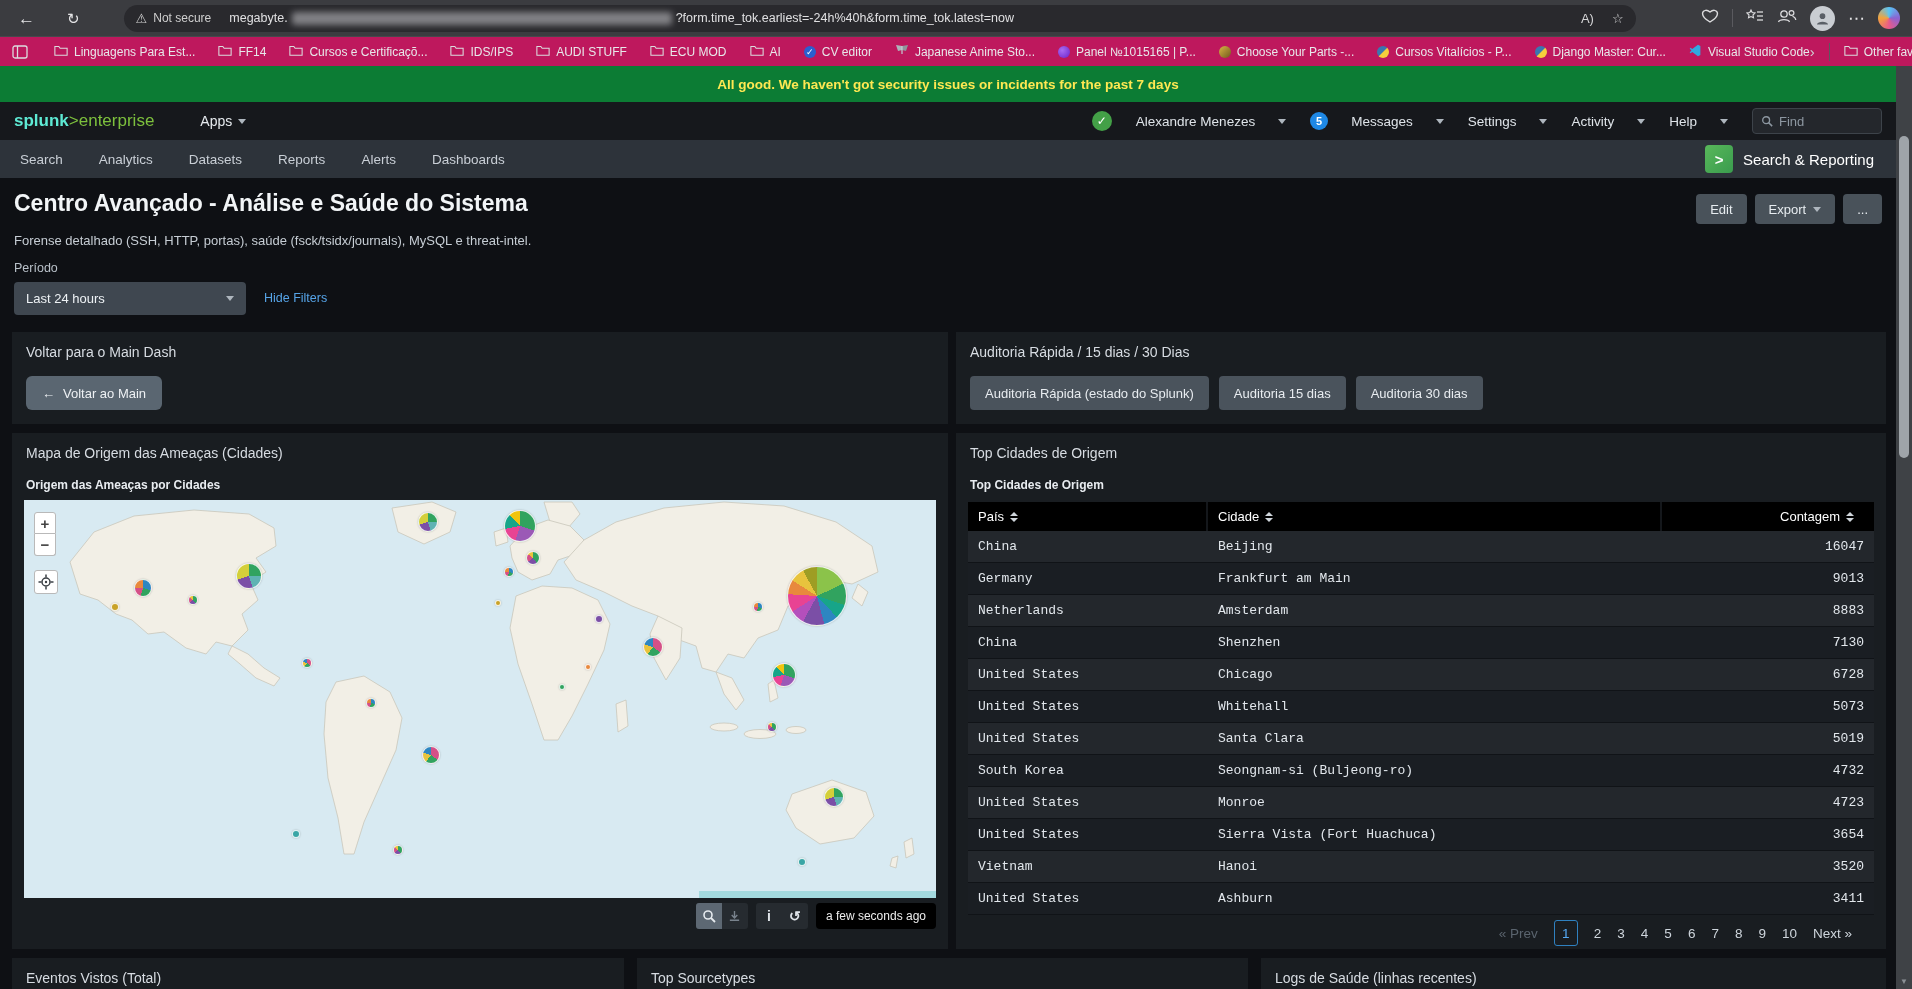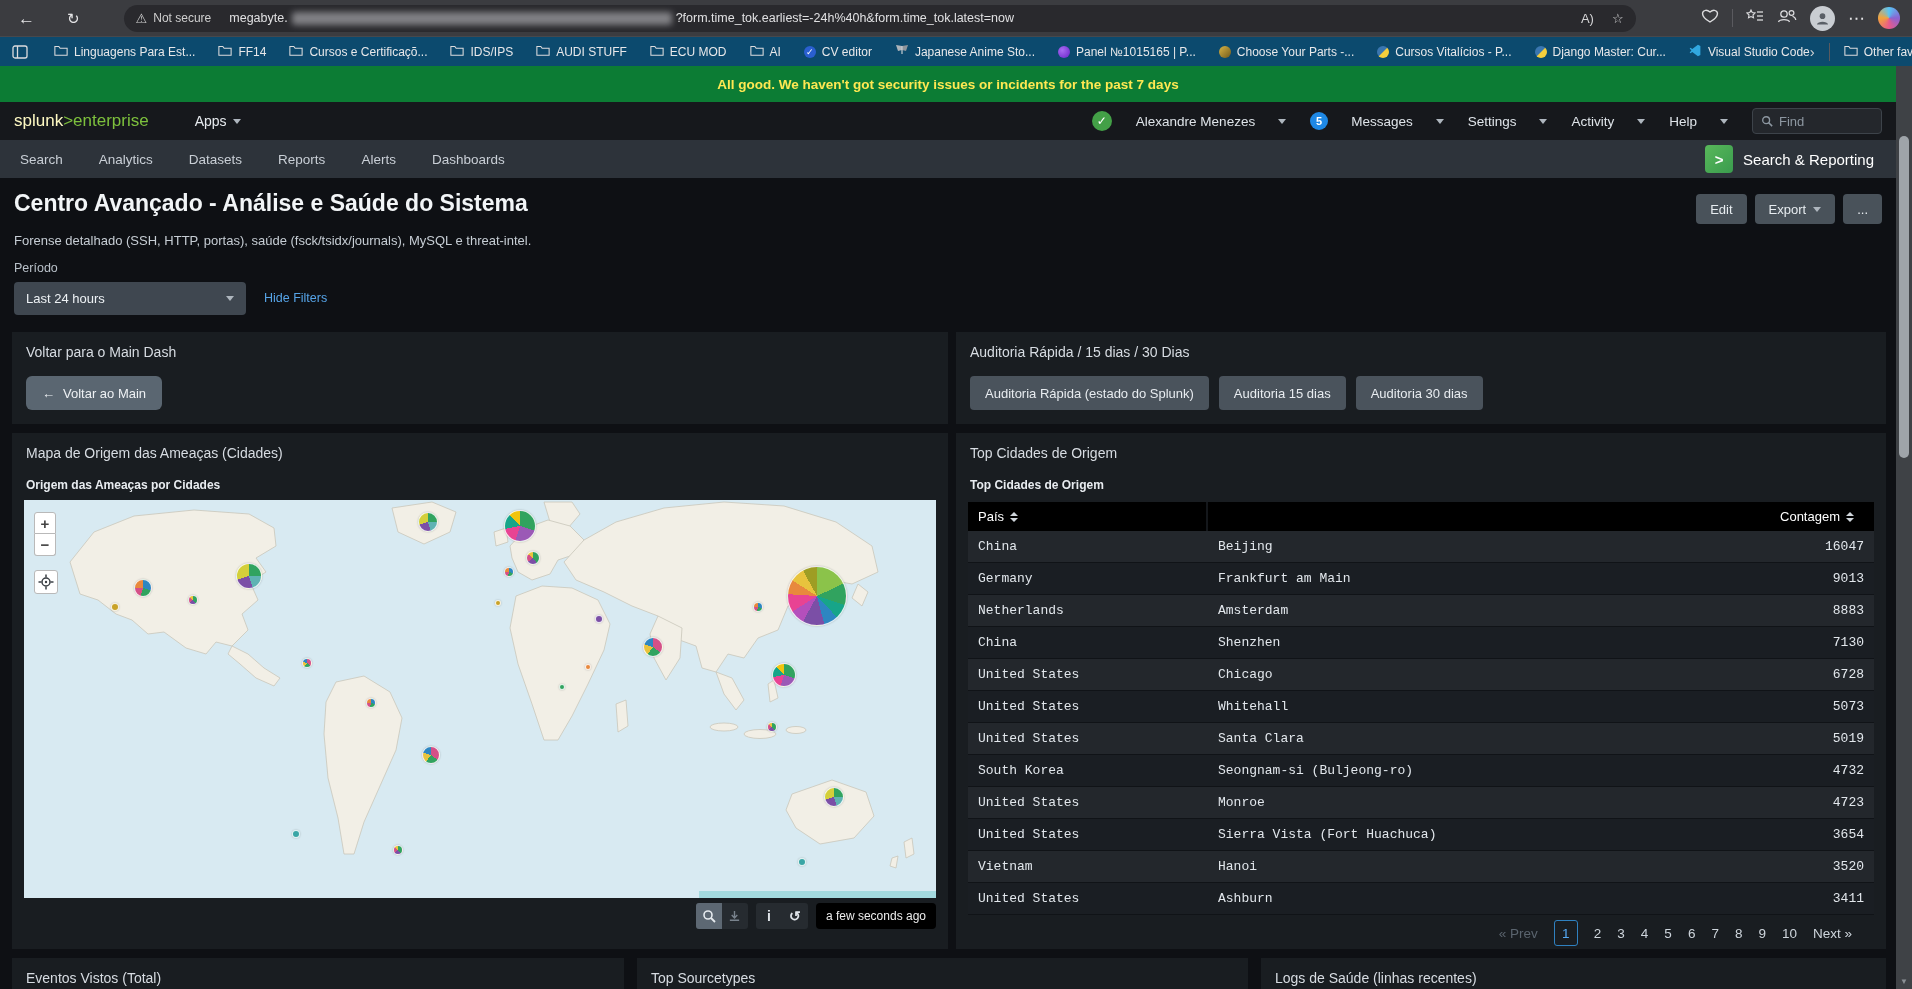--- a/index.html
+++ b/index.html
@@ -12,33 +12,33 @@
 #urlpill{margin-left:44px;width:1512px;height:27px;background:#29292d;border-radius:14px;display:flex;align-items:center;padding:0 12px;font-size:12.5px;color:#e0e0e2;white-space:nowrap}
 #warn{font-size:13px;color:#cfcfcf;margin-right:6px}
 #notsec{font-size:12px;color:#cfcfcf;margin-right:18px}
 .blur{width:380px;height:13px;background:#97979b;border-radius:3px;filter:blur(3px);margin:0 4px;opacity:.8;flex:none}
 #pill-right{margin-left:auto;display:flex;align-items:center;gap:18px;color:#d5d5d7;font-size:13px}
 #tb-right{margin-left:auto;display:flex;align-items:center;gap:13px;margin-right:12px}
 .vdiv{width:1px;height:18px;background:#5a5a5f}
 #avatar{width:25px;height:25px;border-radius:50%;background:#c9cdd2;display:flex;align-items:center;justify-content:center;overflow:hidden}
 #copilot{width:22px;height:22px;border-radius:50%;background:conic-gradient(#57c4f5,#8a63d2,#e85a8a,#f2a33c,#57c4f5)}
 
-#bmbar{position:absolute;top:36px;left:0;width:1912px;height:30px;background:#0c4a6e;border-top:1px solid #47484c;display:flex;align-items:center;font-size:12px;color:#e8e8ea}
+#bmbar{position:absolute;top:36px;left:0;width:1912px;height:30px;background:#be185d;border-top:1px solid #47484c;display:flex;align-items:center;font-size:12px;color:#e8e8ea}
 #bm-list{display:flex;align-items:center;gap:23px;margin-left:14px}
 .bm{display:flex;align-items:center;gap:6px;white-space:nowrap}
 .dot{width:12px;height:12px;border-radius:50%;flex:none}
 #bm-right{margin-left:auto;display:flex;align-items:center;gap:14px;margin-right:14px}
 #bm-side{margin-left:12px;display:flex;align-items:center}
 #bm-div{margin-left:12px}
 
 #banner{position:absolute;top:66px;left:0;width:1896px;height:36px;display:flex;align-items:center;justify-content:center;font-weight:700;font-size:13.5px;background:var(--bannerbg,#0c7c34);color:var(--bannertext,#ffe852)}
 
 #sphead{position:absolute;top:102px;left:0;width:1896px;height:38px;background:#16181c;display:flex;align-items:center}
 #logo{margin-left:14px;font-size:17px}
-#logo .w{color:#fef9c3;font-weight:400}
+#logo .w{color:#5eead4;font-weight:700}
 #logo .g{color:var(--spgreen,#7dc03d)}
 #apps{margin-left:46px;display:flex;align-items:center;gap:6px;font-size:14px;color:#e6eaee}
 #sph-right{margin-left:auto;display:flex;align-items:center;gap:24px;margin-right:14px;font-size:13.5px;color:#dfe4e9}
 .menu{display:flex;align-items:center;gap:23px;white-space:nowrap}
 .okc{width:20px;height:20px;border-radius:50%;background:var(--okgreen,#43a047);color:#fff;font-size:12px;display:flex;align-items:center;justify-content:center}
 .badge{min-width:18px;height:18px;border-radius:50%;background:var(--badgeblue,#1e88e5);color:#fff;font-size:11px;font-weight:700;display:flex;align-items:center;justify-content:center;padding:0 4px}
 #findbox{width:130px;height:26px;background:#24272c;border:1px solid #3d434a;border-radius:4px;display:flex;align-items:center;padding:0 8px;gap:6px}
 #findbox input{background:transparent;border:none;outline:none;color:#cdd3d9;font-size:13px;width:92px;font-family:inherit}
 #findbox input::placeholder{color:#8d97a1}
 .caret{width:0;height:0;border-left:4px solid transparent;border-right:4px solid transparent;border-top:5px solid #aeb6be}
@@ -435,20 +435,27 @@
   <div class="ctitle">Top Cidades de Origem</div>
   <div id="tbl">
     <div id="thead">
         <div class="th c1">
           <span>País</span>
           <span class="sort">
             <i class="up"></i>
             <i class="dn"></i>
           </span>
         </div>
+        <div class="th c2">
+          <span>Cidade</span>
+          <span class="sort">
+            <i class="up"></i>
+            <i class="dn"></i>
+          </span>
+        </div>
         <div class="th c3">
           <span>Contagem</span>
           <span class="sort">
             <i class="up"></i>
             <i class="dn"></i>
           </span>
         </div>
       </div>
     <div id="tbody">
         <div class="tr">

